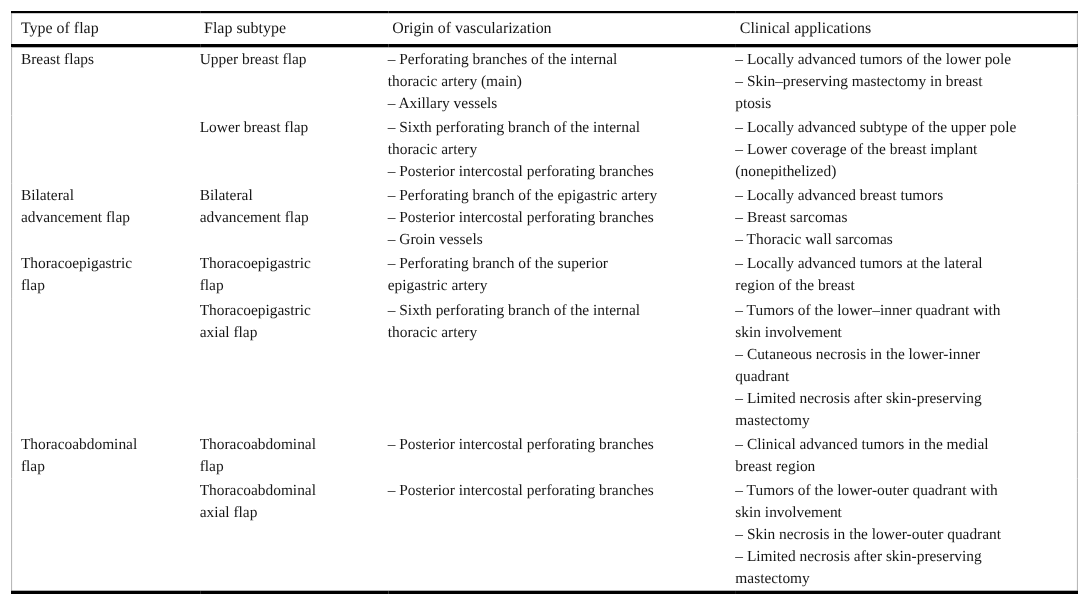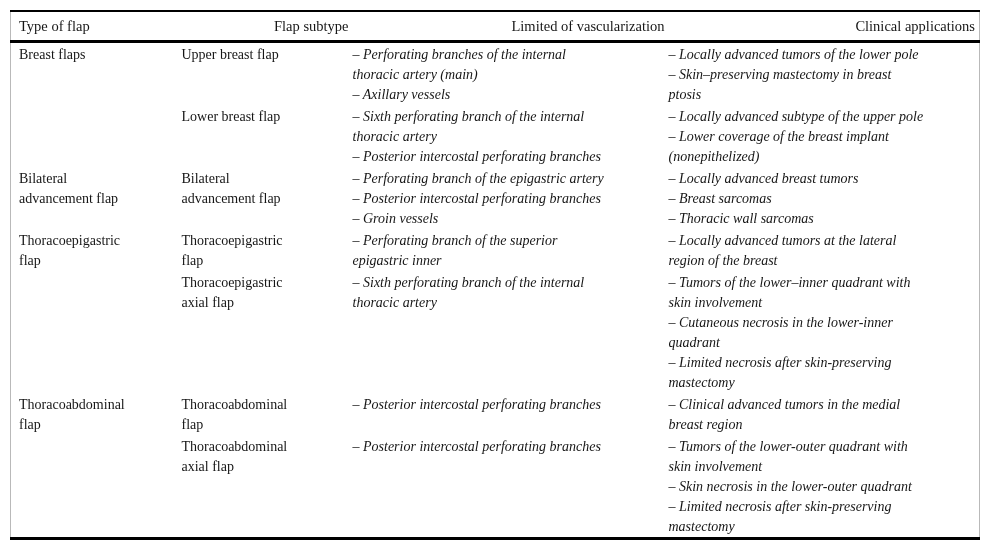--- a/index.html
+++ b/index.html
@@ -30,48 +30,48 @@
   col.c1 { width: 171px; }
   col.c2 { width: 171px; }
   col.c3 { width: 316px; }
   col.c4 { width: 311px; }
   thead th {
     font-weight: normal;
     font-size: 14.5px;
     height: 30px;
     vertical-align: middle;
     border-bottom: 3px solid #000000;
-    text-align: right;
+    text-align: left;
     padding: 2px 4px;
   }
   thead th.th-c1 { text-align: left; padding-left: 8px; }
   tbody td {
     vertical-align: top;
     white-space: pre-line;
     padding: 2px 6px 0 0;
   }
   tbody td.c1 { padding-left: 8px; }
-  tbody td.c3, tbody td.c4 { padding-right: 10px; font-style: italic; }
+  tbody td.c3, tbody td.c4 { padding-right: 10px; }
 </style>
 </head>
 <body>
 
 <div class="page">
   <table class="flap-table">
     <colgroup>
       <col class="c1">
         <col class="c2">
         <col class="c3">
         <col class="c4">
     </colgroup>
     <thead>
       <tr>
         <th class="th-c1">Type of flap</th>
         <th class="th-c2">Flap subtype</th>
-        <th class="th-c3">Limited of vascularization</th>
+        <th class="th-c3">Origin of vascularization</th>
         <th class="th-c4">Clinical applications</th>
       </tr>
     </thead>
     <tbody id="table-body">
         <tr>
           <td class="c1">Breast flaps</td>
           <td class="c2">Upper breast flap</td>
           <td class="c3">– Perforating branches of the internal
 thoracic artery (main)
 – Axillary vessels</td>
@@ -100,21 +100,21 @@
           <td class="c4">– Locally advanced breast tumors
 – Breast sarcomas
 – Thoracic wall sarcomas</td>
         </tr>
         <tr>
           <td class="c1">Thoracoepigastric
 flap</td>
           <td class="c2">Thoracoepigastric
 flap</td>
           <td class="c3">– Perforating branch of the superior
-epigastric inner</td>
+epigastric artery</td>
           <td class="c4">– Locally advanced tumors at the lateral
 region of the breast</td>
         </tr>
         <tr>
           <td class="c1"></td>
           <td class="c2">Thoracoepigastric
 axial flap</td>
           <td class="c3">– Sixth perforating branch of the internal
 thoracic artery</td>
           <td class="c4">– Tumors of the lower–inner quadrant with

